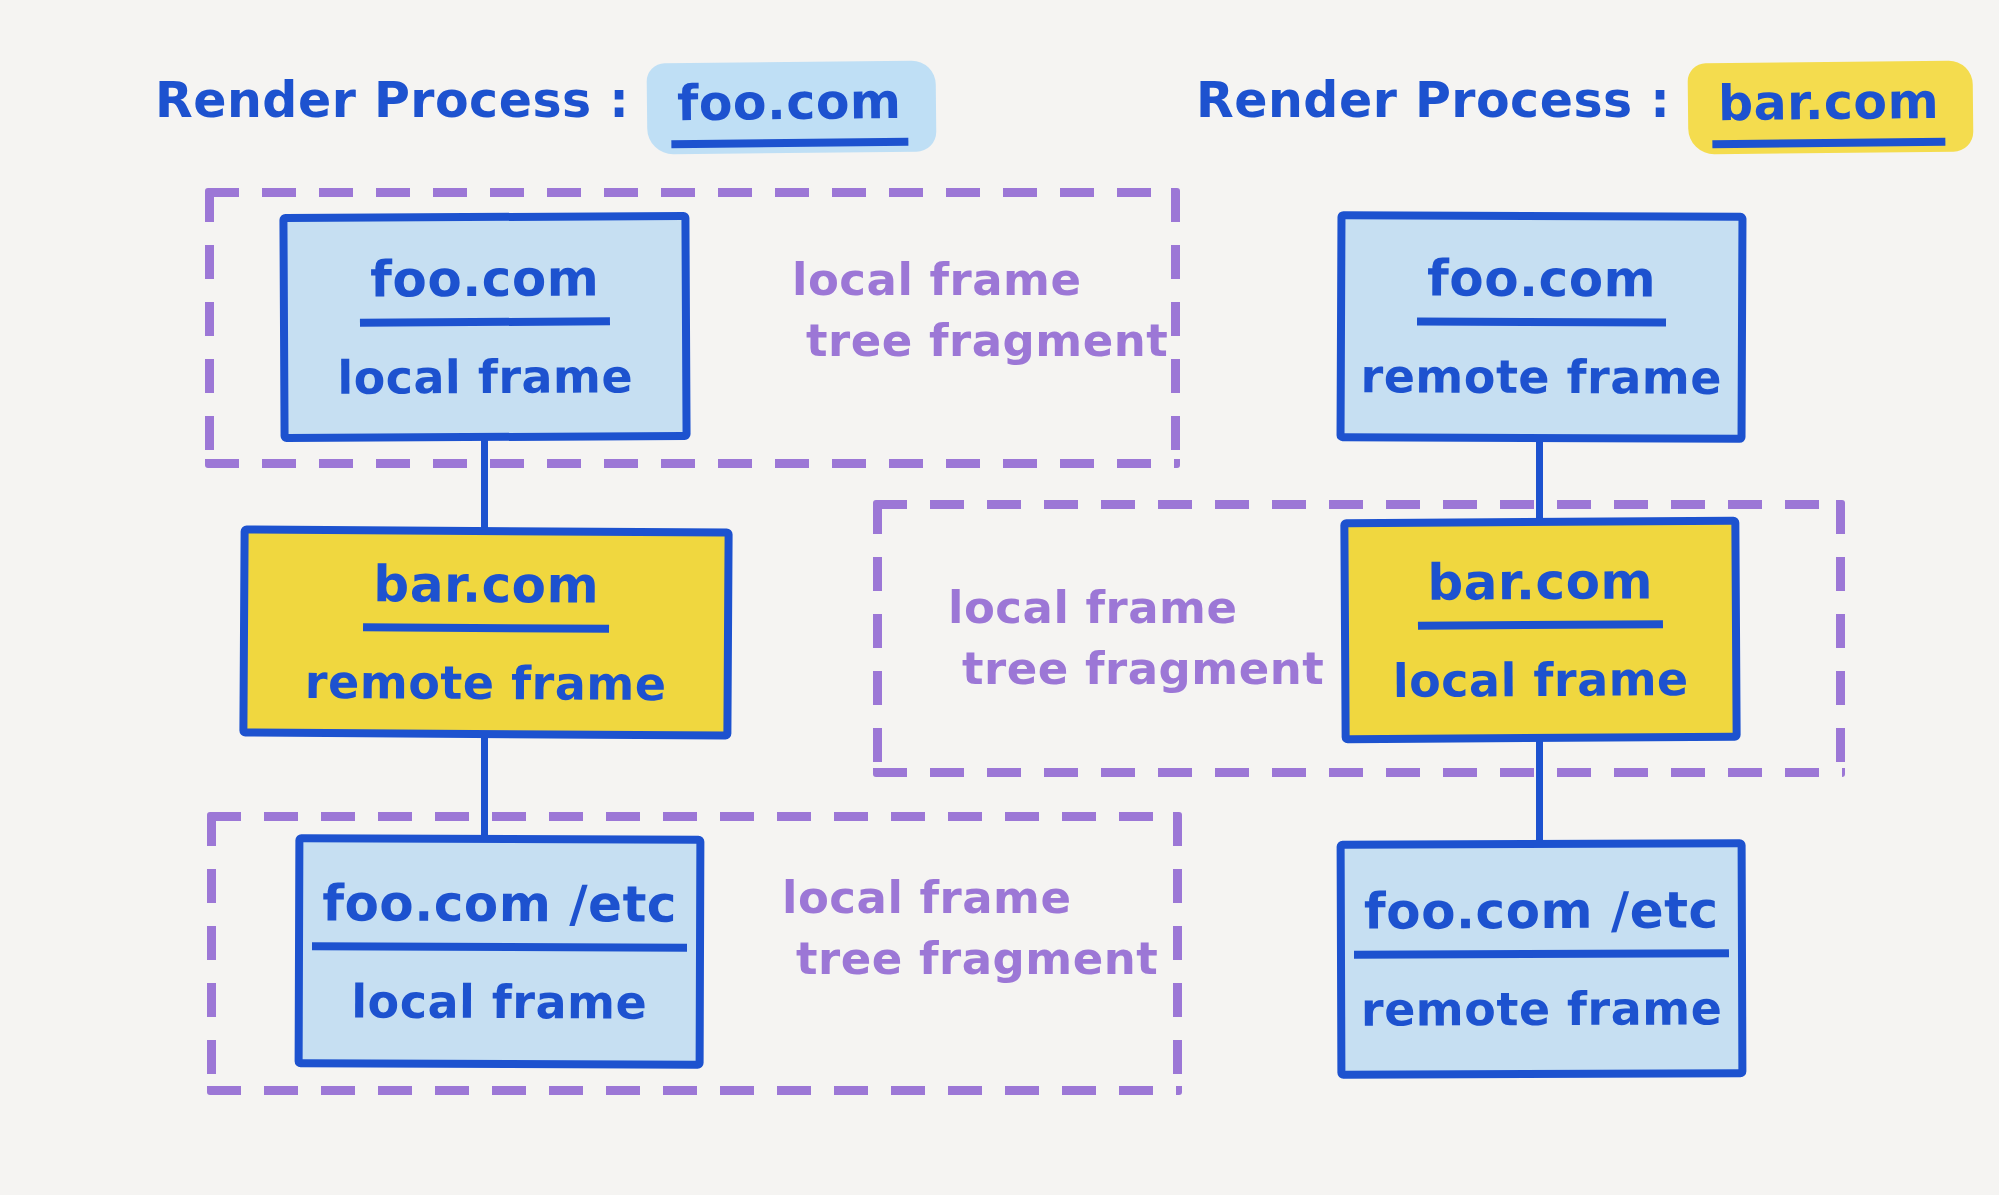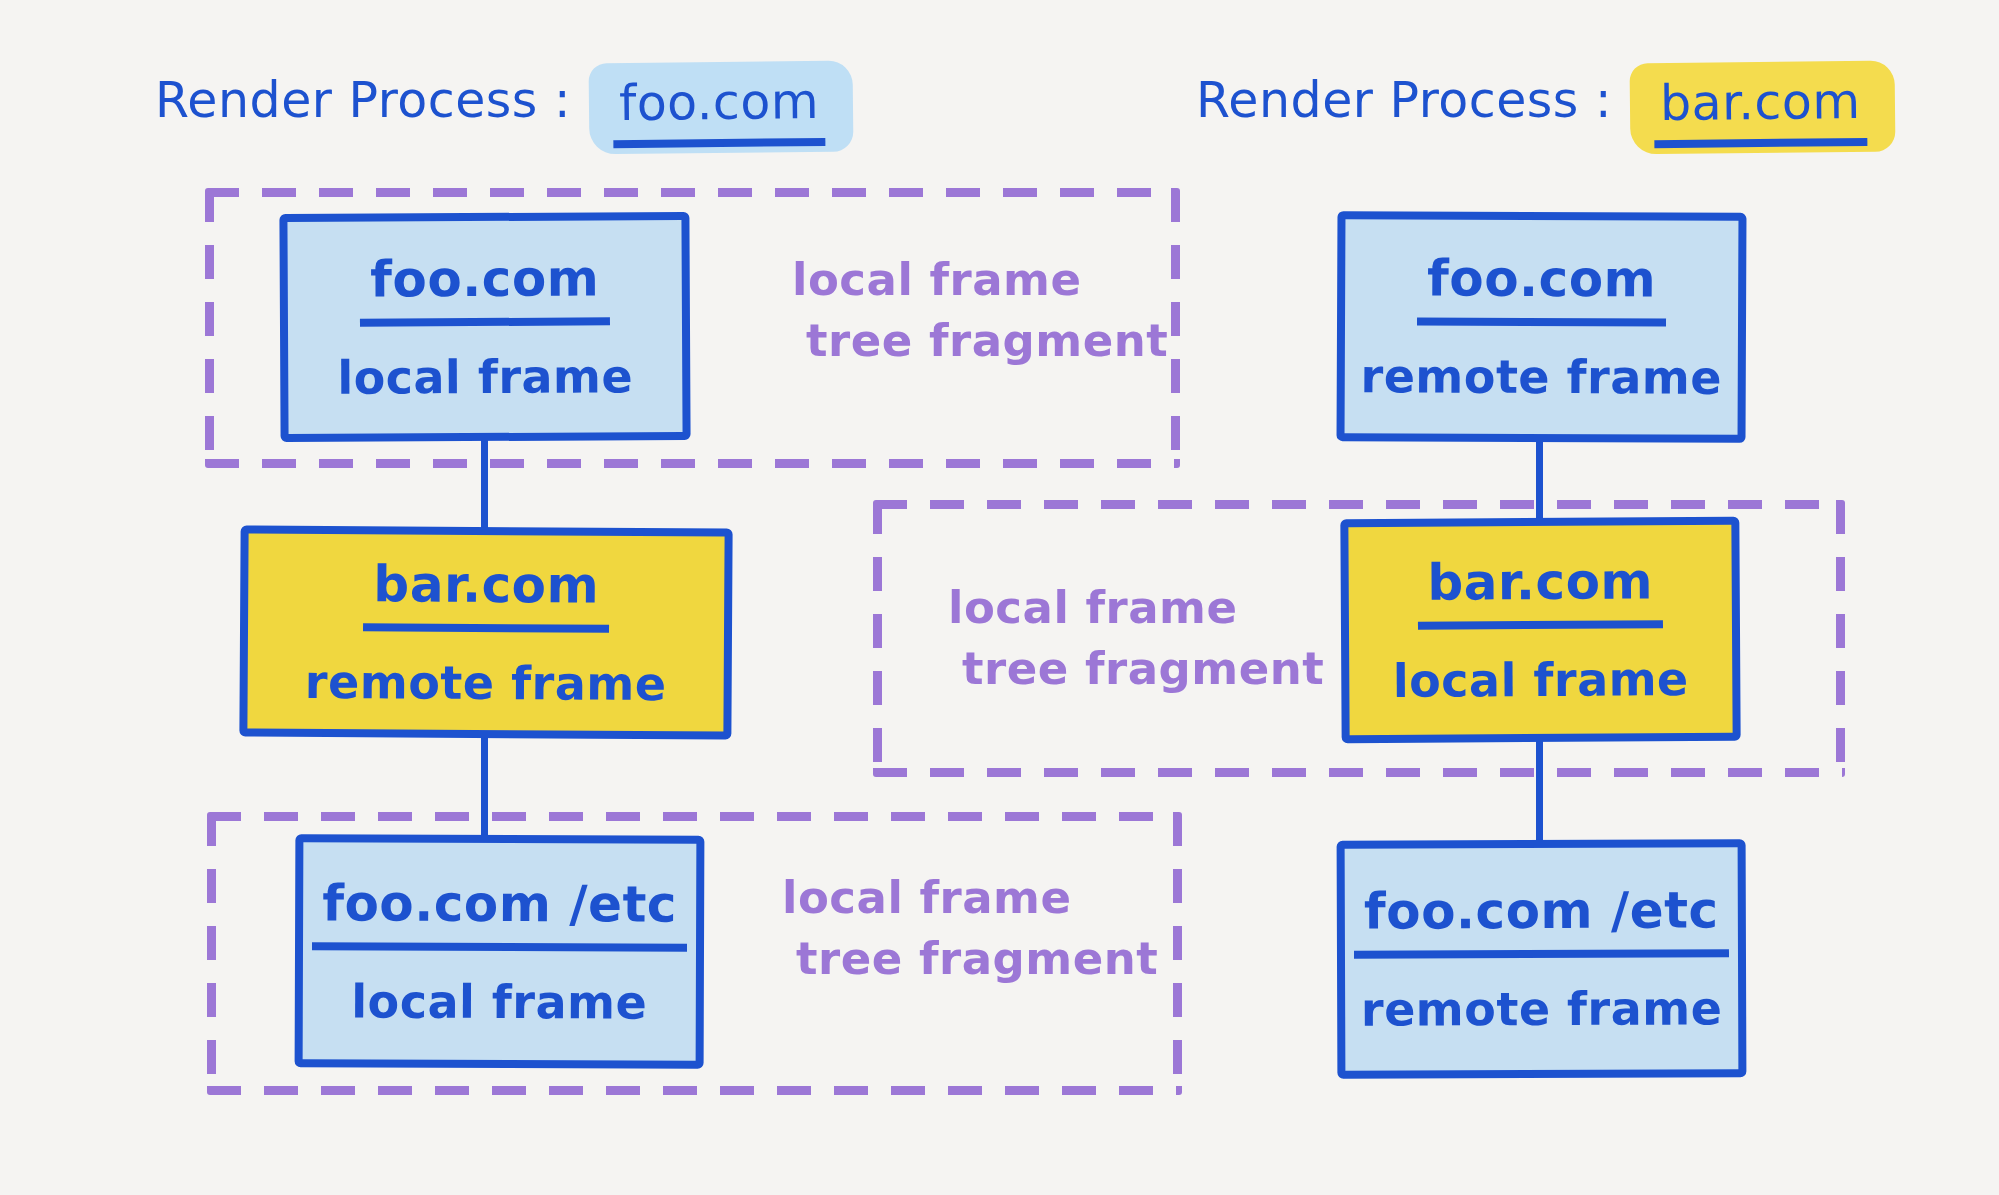--- a/index.html
+++ b/index.html
@@ -17,21 +17,21 @@
     width:1999px;height:1195px;
     background:var(--bg);
     font-family:"DejaVu Sans","Liberation Sans",sans-serif;
     overflow:hidden;
   }
   
   .proc-title{
     position:absolute;
     display:flex;align-items:flex-start;gap:18px;
     color:var(--ink);
-    font-size:49px;font-weight:normal;letter-spacing:.5px;
+    font-size:49px;font-weight:bold;letter-spacing:.5px;
     white-space:nowrap;
   }
   .proc-title .prefix{padding-top:10px;}
   .title-hl{
     display:inline-block;
     padding:12px 28px 6px 24px;
     border-radius:18px 24px 20px 26px;
     transform:rotate(-.6deg);
   }
   .title-hl.blue{background:var(--hl-blue);}

